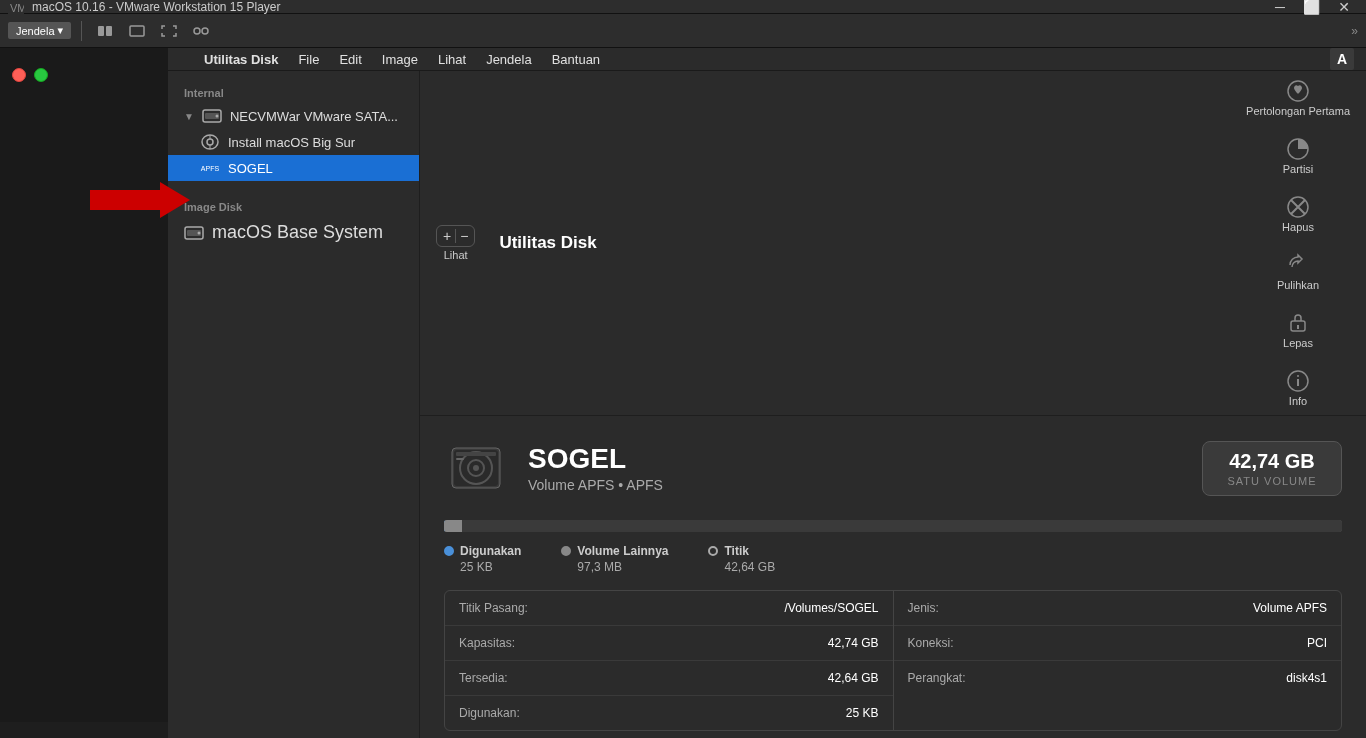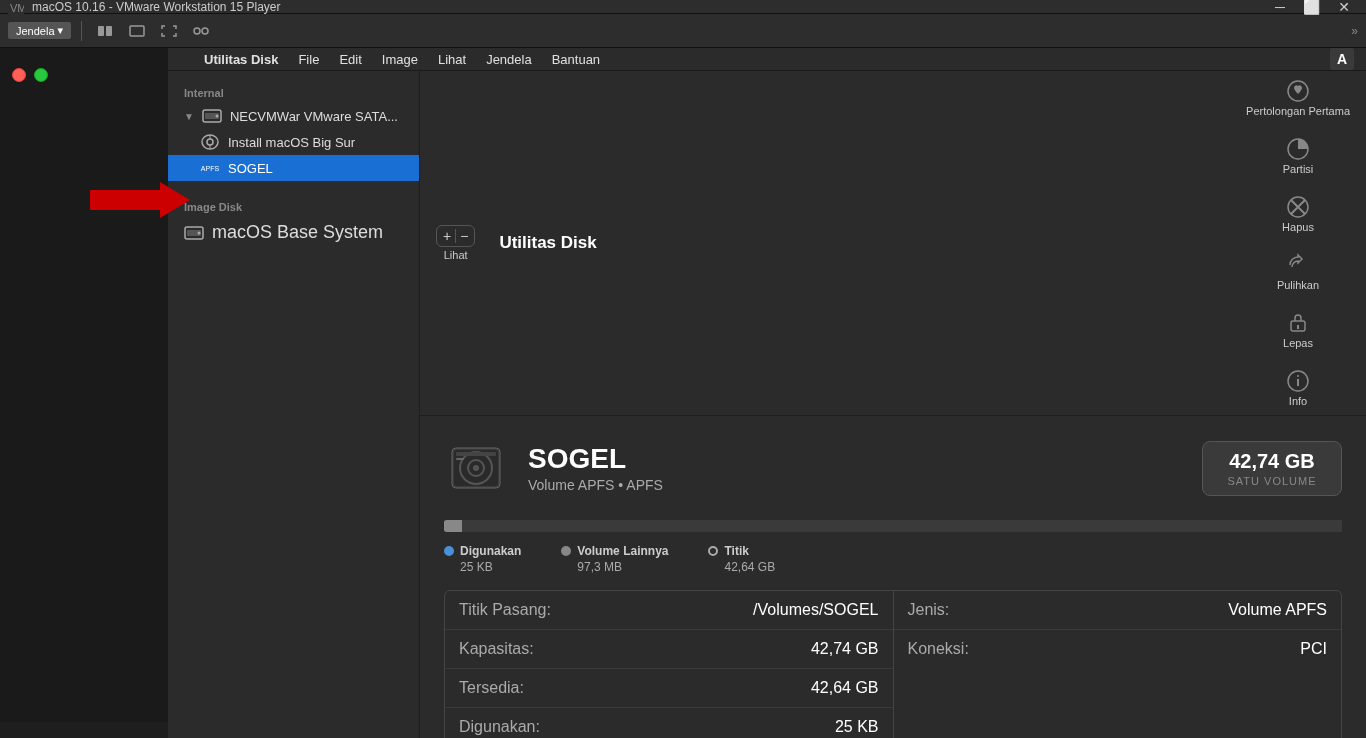--- a/index.html
+++ b/index.html
@@ -378,21 +378,21 @@
     .info-col {
       flex: 1;
       border-right: 1px solid #444;
     }
     .info-col:last-child { border-right: none; }
     .info-row {
       display: flex;
       justify-content: space-between;
       padding: 10px 14px;
       border-bottom: 1px solid #3a3a3a;
-      font-size: 16px;
+      font-size: 12px;
     }
     .info-row:last-child { border-bottom: none; }
     .info-key { color: #aaa; }
     .info-val { color: #fff; text-align: right; }
 
     
     .a-indicator {
       margin-left: auto;
       background: #3a3a3a;
       color: #fff;
@@ -696,19 +696,23 @@
             </div>
           <div class="info-col" id="info-col-right">
               <div class="info-row">
                 <span class="info-key">Jenis:</span>
                 <span class="info-val">Volume APFS</span>
               </div>
               <div class="info-row">
                 <span class="info-key">Koneksi:</span>
                 <span class="info-val">PCI</span>
               </div>
+              <div class="info-row">
+                <span class="info-key">Perangkat:</span>
+                <span class="info-val">disk4s1</span>
+              </div>
             </div>
         </div>
 
       </div>
     </div>
   </div>
 </div>
 
 </body></html>

